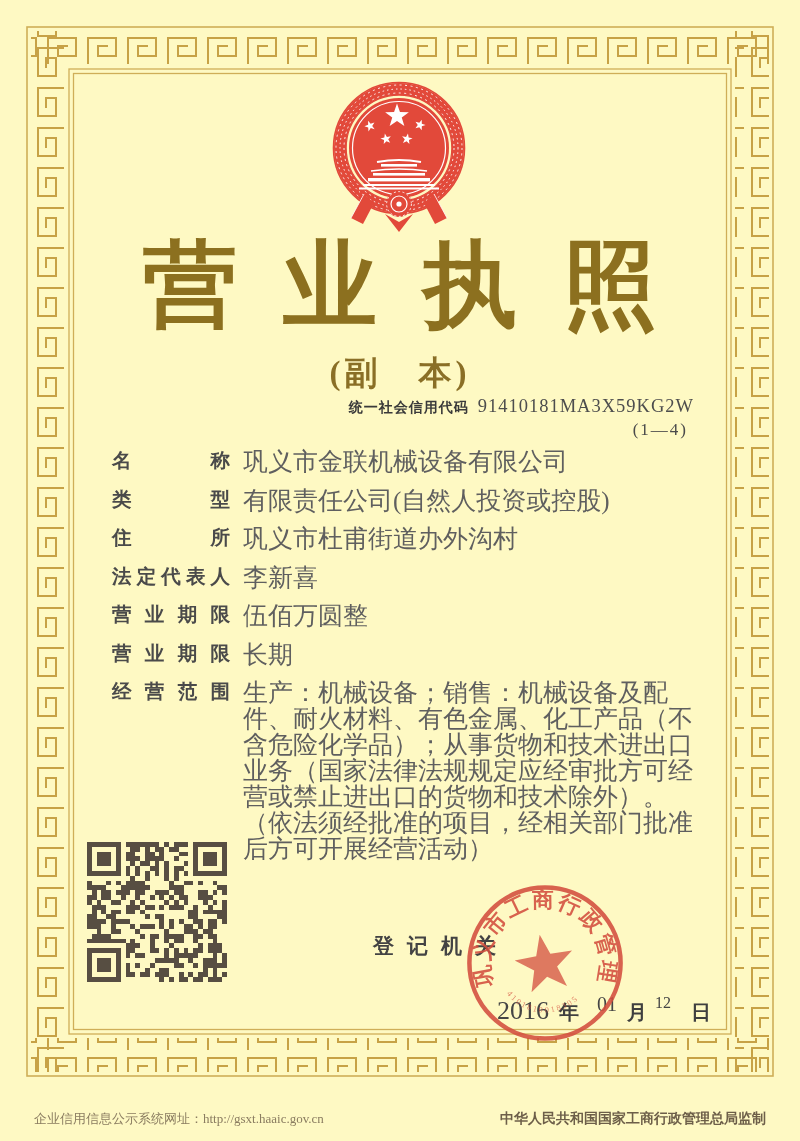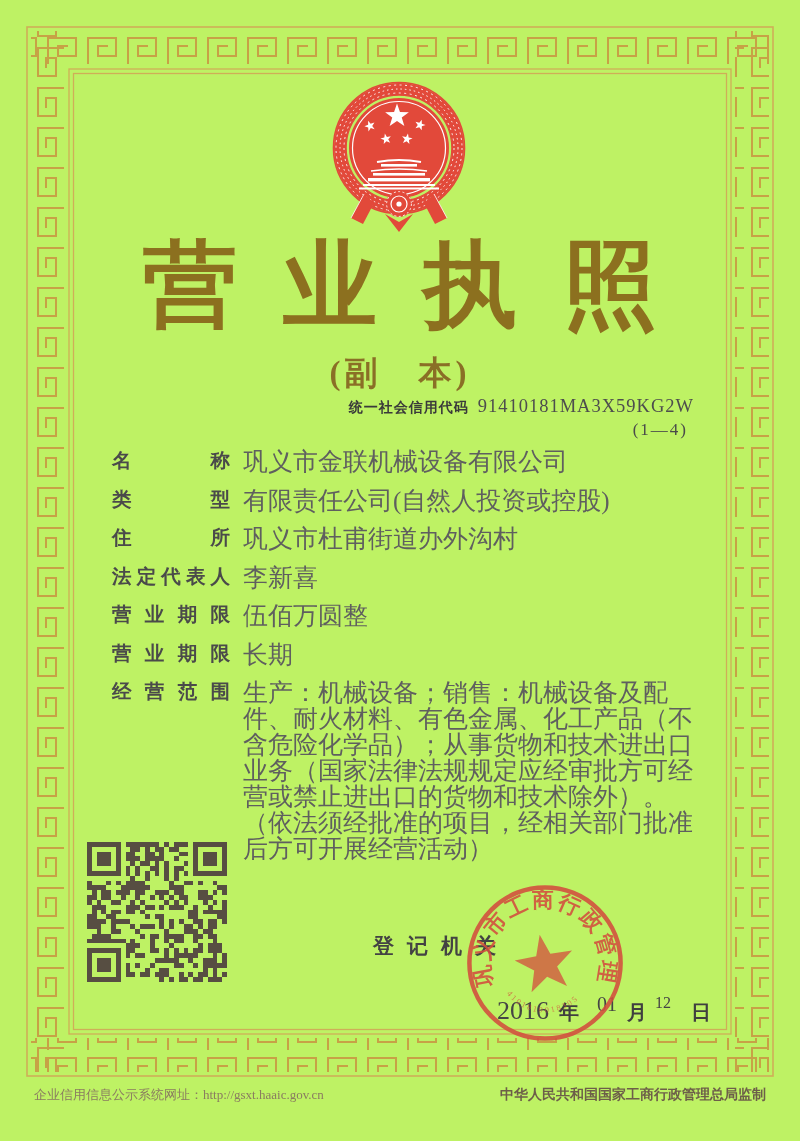--- a/index.html
+++ b/index.html
@@ -1,18 +1,18 @@
 <!DOCTYPE html>
 <html><head>
 <meta charset="utf-8">
 <style>
   html,body{margin:0;padding:0;background:#ffffff;}
   .page{
     position:relative;width:800px;height:1141px;margin:0 auto;
-    background:#bef264;overflow:hidden;
+    background:#fef9c3;overflow:hidden;
     font-family:"Liberation Sans",sans-serif;
   }
   .frame-svg{position:absolute;left:0;top:0;width:800px;height:1141px;}
   .emblem{position:absolute;left:330px;top:76px;width:138px;height:162px;}
   .doc-title{
     position:absolute;left:0;top:236px;width:100%;box-sizing:border-box;
     text-align:center;font-size:94px;font-weight:900;color:#8c701f;
     letter-spacing:46px;padding-left:46px;line-height:1.05;
     font-family:"DejaVu Sans",sans-serif;
   }
@@ -49,21 +49,21 @@
     position:absolute;left:497px;top:996px;display:flex;align-items:baseline;white-space:nowrap;
   }
   .d-num{font-family:"Liberation Serif",serif;color:#454545;}
   .d-year{font-size:26px;}
   .d-month{font-size:20px;transform:translateY(-8px);margin-left:18px;}
   .d-day{font-size:16px;transform:translateY(-11px);margin-left:8px;}
   .d-unit{font-size:20px;font-weight:700;color:#3f3f3f;margin-left:10px;}
   .d-unit.last{margin-left:20px;}
   .seal{position:absolute;left:455px;top:873px;width:180px;height:180px;opacity:.88;}
   .footer{
-    position:absolute;left:34px;right:34px;top:1086px;
+    position:absolute;left:34px;right:34px;top:1110px;
     display:flex;justify-content:space-between;align-items:baseline;
   }
   .footer-left{font-size:13px;color:#8a7c60;font-family:"Liberation Serif",serif;}
   .footer-right{font-size:14px;font-weight:600;color:#6d5f49;font-family:"Liberation Serif",serif;}
 </style>
 </head>
 <body>
 
 <div class="page">
 

